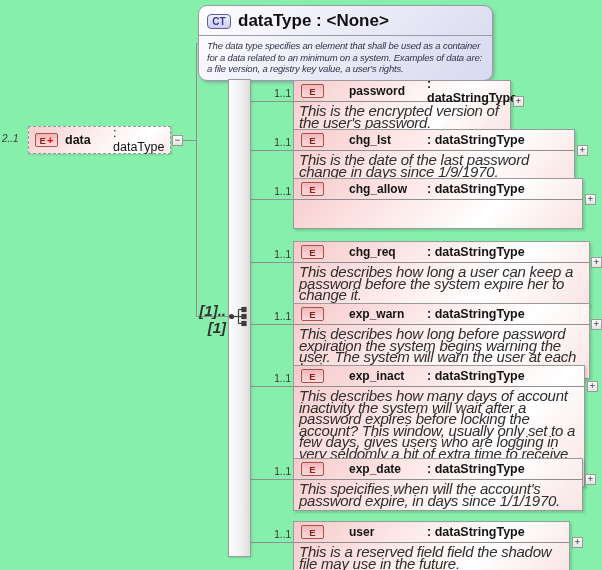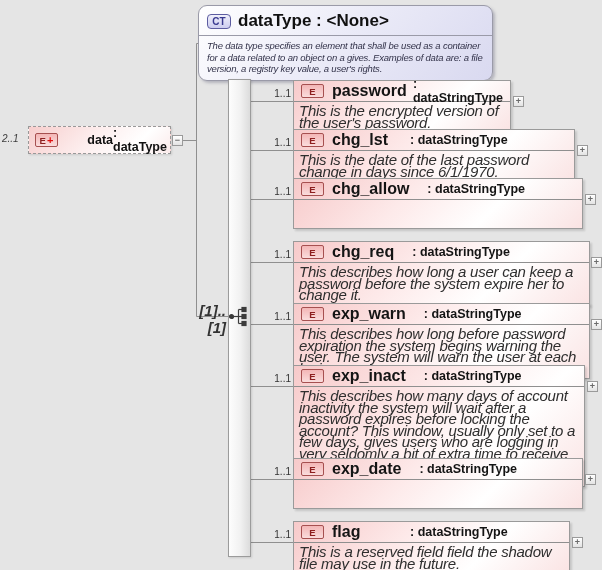--- a/index.html
+++ b/index.html
@@ -3,21 +3,21 @@
 <meta charset="utf-8">
 <style>
   * { margin: 0; padding: 0; box-sizing: border-box; }
   html, body { background: #ffffff; }
   body { font-family: "Liberation Sans", sans-serif; }
 
   .canvas {
     position: relative;
     width: 602px;
     height: 570px;
-    background: #e5e5e5;
+    background: #86efac;
     overflow: hidden;
   }
 
   .connectors {
     position: absolute;
     left: 0; top: 0;
     width: 602px; height: 570px;
   }
 
   
@@ -69,23 +69,23 @@
     border: 1px solid #a65050;
     border-radius: 2px;
     background: linear-gradient(180deg, #f3b6b6, #fadcdc);
     color: #8d1f1f;
     font-size: 9.5px; font-weight: bold;
     padding: 0 2px;
   }
   .badge-e .plus { color: #e01010; font-weight: bold; margin-left: 1px; font-size: 11px; line-height: 9px; }
   .root-el .el-name {
     font-size: 12.5px; font-weight: bold; color: #111;
-    margin-left: 7px; min-width: 48px; display: inline-block; text-align: right;
-  }
-  .root-el .el-type { font-size: 12.5px; font-weight: bold; color: #111; }
+    margin-left: 7px; min-width: 48px; display: inline-block;
+  }
+  .root-el .el-type { font-size: 12.5px; font-weight: normal; color: #111; }
 
   .occurs-label {
     position: absolute;
     font-size: 10px; font-style: italic; color: #3c3c3c;
   }
   .occurs-root { left: 2px; top: 133px; }
   .occurs-seq {
     left: 188px; top: 302px; width: 38px; text-align: right;
     font-weight: bold; font-size: 15px; color: #333;
   }
@@ -120,22 +120,22 @@
     background: linear-gradient(135deg, #f7caca 0%, #fde9e9 38%, #ffffff 68%, #fae3e3 100%);
     box-shadow: 1.5px 1.5px 2px rgba(0,0,0,0.14);
   }
   .el-title-row {
     display: flex; align-items: center;
     height: 21px;
     padding: 0 7px;
     border-bottom: 1px solid #8f8f8f;
   }
   .el-title-row .el-name {
-    font-size: 16px; font-weight: bold; color: #141414;
-    margin-left: 8px; min-width: 60px; display: inline-block;
+    font-size: 12px; font-weight: bold; color: #141414;
+    margin-left: 25px; min-width: 60px; display: inline-block;
   }
   .el-title-row .el-type { font-size: 12.5px; font-weight: bold; color: #141414; margin-left: 18px; }
   .el-annotation {
     padding: 3px 5px 4px 5px;
     font-size: 15px; font-style: italic;
     letter-spacing: -0.25px;
     color: #2e2e2e;
     line-height: 11.5px;
   }
   .card-label {
@@ -164,21 +164,21 @@
       <line x1="250" y1="479.5" x2="293" y2="479.5"></line>
       <line x1="250" y1="542.5" x2="293" y2="542.5"></line>
     </g>
   </svg>
 
   <div class="ct-box">
     <div class="ct-title-row">
       <span class="ct-badge">CT</span>
       <span class="ct-title">dataType : &lt;None&gt;</span>
     </div>
-    <div class="ct-annotation">The data type specifies an element that shall be used as a container for a data related to an object on a gives. Examples of data are: a file version, a registry key value, a user's rights.</div>
+    <div class="ct-annotation">The data type specifies an element that shall be used as a container for a data related to an minimum on a system. Examples of data are: a file version, a registry key value, a user's rights.</div>
   </div>
 
   <span class="occurs-label occurs-root">2..1</span>
 
   <div class="root-el">
     <span class="badge-e">
         <span>E</span>
         <span class="plus">+</span>
       </span>
     <span class="el-name">data</span>
@@ -215,21 +215,21 @@
   </div>
   <div class="toggle-box" style="left:513px; top:96px;">+</div>
 
   <span class="card-label" style="left:265px; top:137px;">1..1</span>
   <div class="el-box" style="left:293px; top:129px; width:282px; min-height:38px;">
     <div class="el-title-row">
       <span class="badge-e">E</span>
       <span class="el-name">chg_lst</span>
       <span class="el-type">: dataStringType</span>
     </div>
-    <div class="el-annotation">This is the date of the last password change in days since 6/1/1970.</div>
+    <div class="el-annotation">This is the date of the last password change in days since 1/9/1970.</div>
   </div>
   <div class="toggle-box" style="left:577px; top:145px;">+</div>
 
   <span class="card-label" style="left:265px; top:186px;">1..1</span>
   <div class="el-box" style="left:293px; top:178px; width:290px; min-height:51px;">
     <div class="el-title-row">
       <span class="badge-e">E</span>
       <span class="el-name">chg_allow</span>
       <span class="el-type">: dataStringType</span>
     </div>
@@ -269,27 +269,28 @@
   </div>
   <div class="toggle-box" style="left:587px; top:381px;">+</div>
 
   <span class="card-label" style="left:265px; top:466px;">1..1</span>
   <div class="el-box" style="left:293px; top:458px; width:290px; min-height:51px;">
     <div class="el-title-row">
       <span class="badge-e">E</span>
       <span class="el-name">exp_date</span>
       <span class="el-type">: dataStringType</span>
     </div>
+    <div class="el-annotation">This speicifies when will the account's password expire, in days since 1/1/1970.</div>
   </div>
   <div class="toggle-box" style="left:585px; top:474px;">+</div>
 
   <span class="card-label" style="left:265px; top:529px;">1..1</span>
   <div class="el-box" style="left:293px; top:521px; width:277px; min-height:38px;">
     <div class="el-title-row">
       <span class="badge-e">E</span>
-      <span class="el-name">flag</span>
+      <span class="el-name">user</span>
       <span class="el-type">: dataStringType</span>
     </div>
     <div class="el-annotation">This is a reserved field field the shadow file may use in the future.</div>
   </div>
   <div class="toggle-box" style="left:572px; top:537px;">+</div>
 
 </div>
 
 </body></html>

